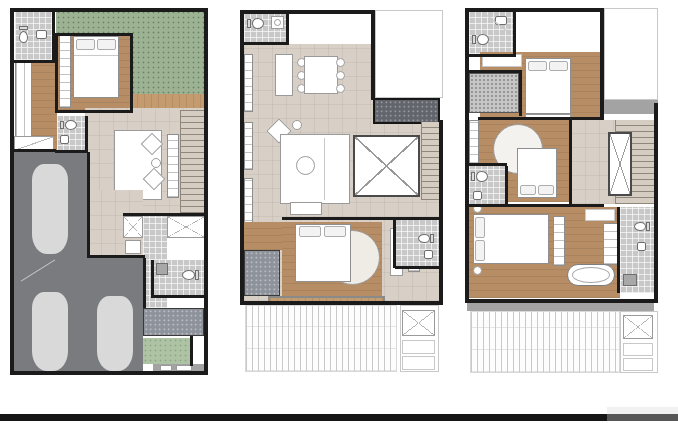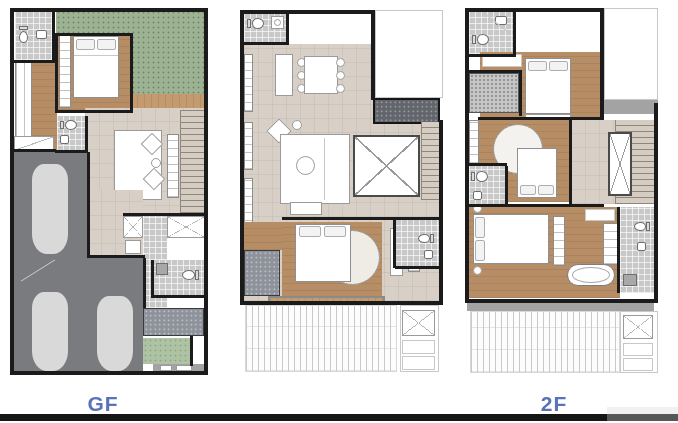--- a/index.html
+++ b/index.html
@@ -266,20 +266,18 @@
     <div class="wall" style="left:2px;top:62px;width:52px;height:3px;"></div>
     <div class="wall" style="left:54px;top:62px;width:3px;height:46px;"></div>
     <div class="wall" style="left:13px;top:109px;width:126px;height:3px;"></div>
     <div class="wall" style="left:104px;top:112px;width:3px;height:84px;"></div>
     <div class="wall" style="left:2px;top:155px;width:40px;height:3px;"></div>
     <div class="wall" style="left:40px;top:158px;width:3px;height:40px;"></div>
     <div class="wall" style="left:2px;top:196px;width:137px;height:3px;"></div>
     <div class="wall" style="left:152px;top:199px;width:3px;height:86px;"></div>
   </div>
 
-  <div class="floor-label" style="left:78px;top:392px;">GF</div>
-  <div class="floor-label" style="left:529px;top:392px;">2F</div>
 
   <div class="bar" style="left:0;top:414px;width:607px;height:7px;background:var(--footer-black,#161616);"></div>
   <div class="bar" style="left:607px;top:414px;width:71px;height:7px;background:var(--footer-gray,#575757);"></div>
   <div class="bar" style="left:607px;top:407px;width:71px;height:7px;background:var(--footer-tab,#f1f1f1);"></div>
 
 </div>
 
 </body></html>

